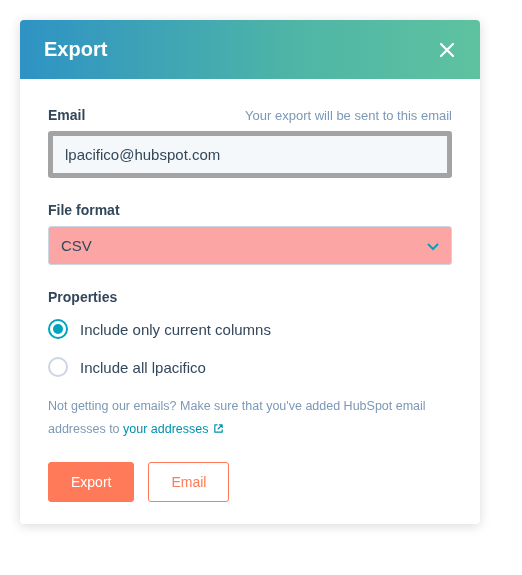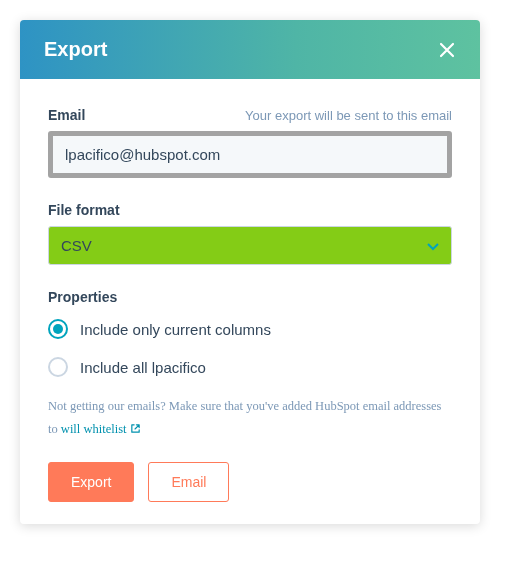--- a/index.html
+++ b/index.html
@@ -67,21 +67,21 @@
       margin-bottom: 24px;
     }
     .select-wrapper {
       position: relative;
     }
     .select-display {
       width: 100%;
       padding: 10px 12px;
       font-size: 15px;
       color: #33475b;
-      background: #84cc16;
+      background: #fca5a5;
       border: 1px solid #cbd6e2;
       border-radius: 3px;
       cursor: pointer;
       display: flex;
       justify-content: space-between;
       align-items: center;
     }
     .caret-icon {
       color: #00a4bd;
     }
@@ -117,21 +117,20 @@
     .radio-label {
       font-size: 15px;
       color: #33475b;
     }
     .hint-text {
       font-size: 12.5px;
       color: #7c98b6;
       line-height: 1.8;
       margin-top: 2px;
       margin-bottom: 22px;
-      font-family: Liberation Serif, serif;
     }
     .hint-link {
       color: #0091ae;
       cursor: pointer;
       display: inline-flex;
       align-items: center;
       gap: 4px;
     }
     .button-row {
       display: flex;
@@ -205,21 +204,21 @@
         </div>
         <div class="radio-option">
           <div class="radio-circle"></div>
           <span class="radio-label">Include all lpacifico</span>
         </div>
       </div>
     </div>
 
     <div class="hint-text">
       <span>Not getting our emails? Make sure that you've added HubSpot email addresses to </span><span class="hint-link">
-          <span>will whitelist</span>
+          <span>your addresses</span>
           <svg width="11" height="11" viewBox="0 0 12 12">
             <path d="M4.5 2H2v8h8V7.5M7 2h3v3M10 2L5.5 6.5" stroke="#0091ae" stroke-width="1.3" fill="none" stroke-linecap="round" stroke-linejoin="round"></path>
           </svg>
         </span>
     </div>
 
     <div class="button-row">
       <button class="btn btn-primary">Export</button>
       <button class="btn btn-secondary">Email</button>
     </div>

